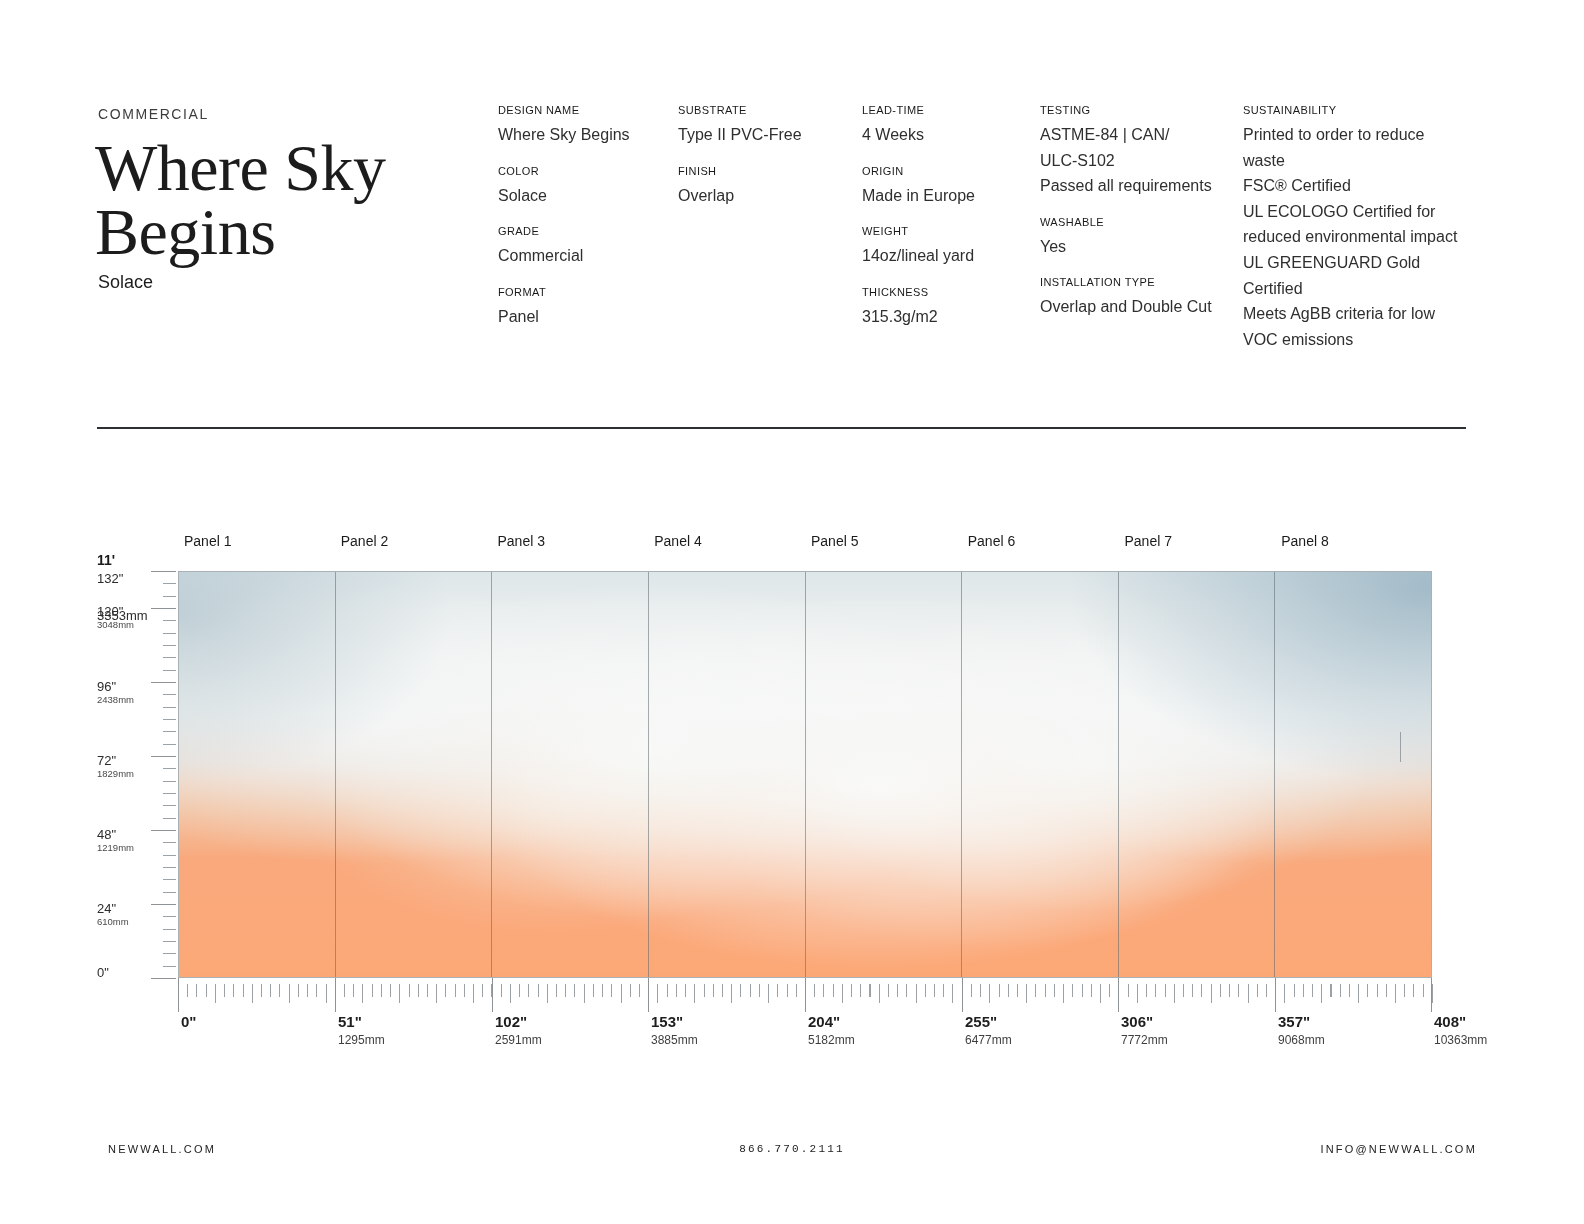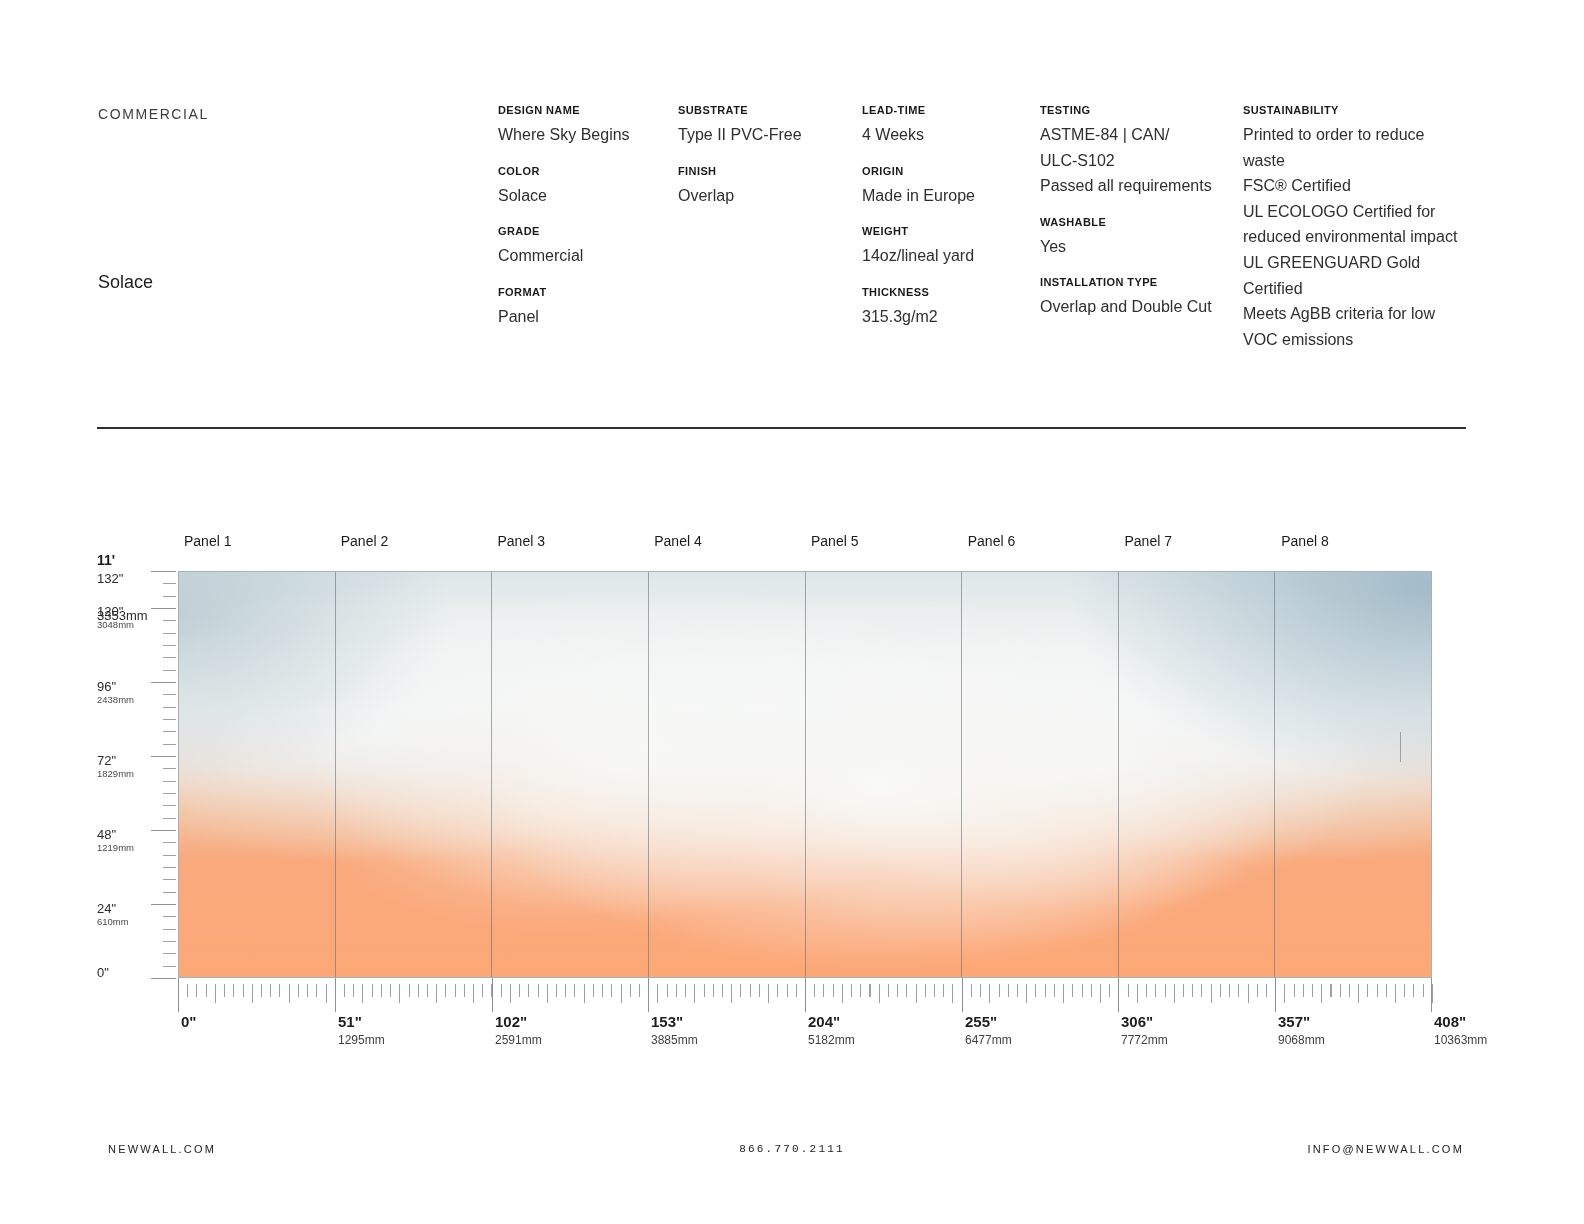--- a/index.html
+++ b/index.html
@@ -30,21 +30,21 @@
   }
   
   .specs{
     position:absolute;left:498px;top:104px;
     display:grid;grid-template-columns:180px 184px 178px 203px 240px;
     align-items:start;
   }
   .spec-col{padding-right:16px;}
   .spec-item{margin-bottom:17px;}
   .spec-label{
-    font-size:11px;font-weight:bold;letter-spacing:.4px;color:#1a1a1a;margin-bottom:6px;
+    font-size:11px;font-weight:normal;letter-spacing:.4px;color:#1a1a1a;margin-bottom:6px;
   }
   .spec-value{font-size:16px;line-height:1.6;color:#2f2f2f;}
   .spec-value div{margin:0;}
   .spec-para{margin-bottom:14px;}
   
   .panel-labels{
     position:absolute;left:178px;top:533px;width:1254px;display:flex;
   }
   .panel-label{
     flex:1;font-size:14px;font-weight:normal;color:#1b1b1b;padding-left:6px;box-sizing:border-box;
@@ -96,28 +96,32 @@
     background:repeating-linear-gradient(to right,#9ba1a4 0 1px,transparent 1px 36.88px);
   }
   .x-major{position:absolute;top:978px;width:1px;height:34px;background:#8d9396;}
   .x-label{position:absolute;top:1013px;}
   .x-in{font-size:15px;font-weight:bold;color:#1e1e1e;line-height:17px;}
   .x-mm{font-size:12px;color:#3f3f3f;line-height:14px;margin-top:3px;}
   
   .footer-item{position:absolute;top:1143px;font-size:11px;letter-spacing:2.2px;color:#222;}
   .footer-site{left:108px;}
   .footer-phone{left:792px;transform:translateX(-50%);font-family:Liberation Mono, monospace;}
-  .footer-email{right:120px;}
+  .footer-email{right:107px;}
 </style>
 </head>
 <body>
 
 <div class="sheet">
 
   <div class="category">COMMERCIAL</div>
+  <div class="title">
+    <div>Where Sky</div>
+    <div>Begins</div>
+  </div>
   <div class="colorway">Solace</div>
 
   <div class="specs">
     <div class="spec-col">
       <div class="spec-item">
         <div class="spec-label">DESIGN NAME</div>
         <div class="spec-value">Where Sky Begins</div>
       </div>
       <div class="spec-item">
         <div class="spec-label">COLOR</div>

